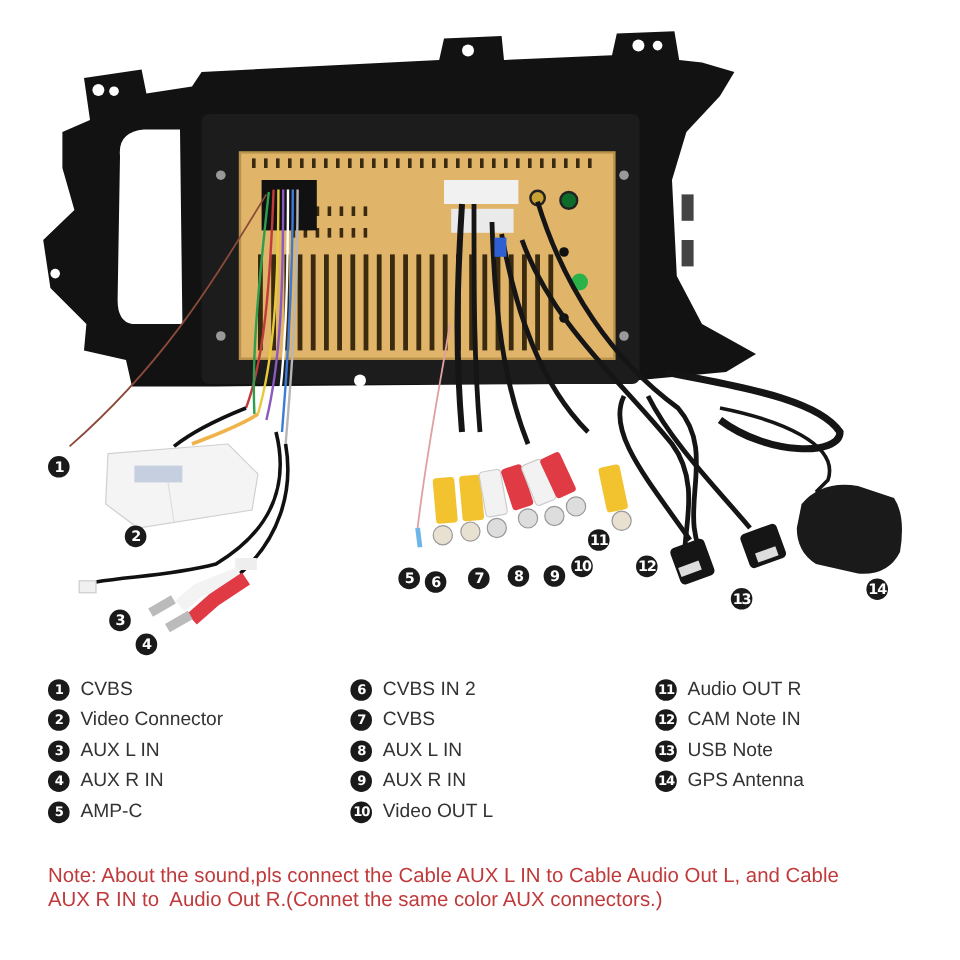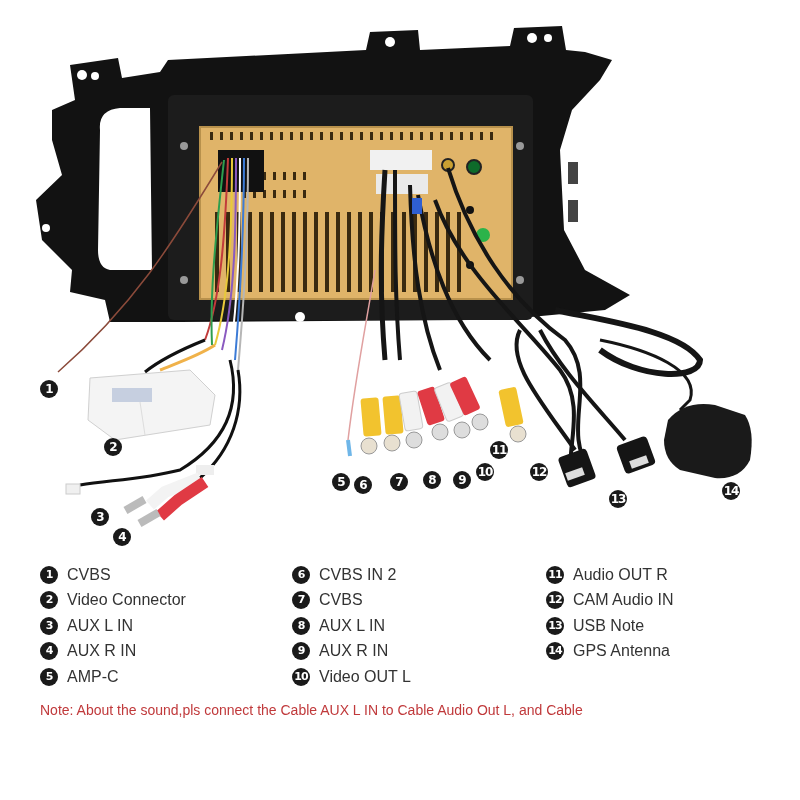--- a/index.html
+++ b/index.html
@@ -2,21 +2,21 @@
 <html><head>
 <meta charset="utf-8">
 <style>
   html,body{margin:0;padding:0;background:#ffffff;}
   body{width:800px;height:800px;position:relative;overflow:hidden;font-family:"Liberation Sans",sans-serif;}
   #diagram{position:absolute;left:0;top:0;width:800px;height:550px;}
   .callout{position:absolute;width:18px;height:18px;border-radius:50%;background:#1a1a1a;color:#fff;font-family:"DejaVu Sans",sans-serif;font-weight:bold;font-size:12px;line-height:18px;text-align:center;letter-spacing:-1px;}
   .legend{position:absolute;top:562px;font-size:16px;color:#333;}
   .legend .row{height:25.5px;display:flex;align-items:center;white-space:nowrap;}
   .legend .num{width:18px;height:18px;border-radius:50%;background:#1a1a1a;color:#fff;font-family:"DejaVu Sans",sans-serif;font-weight:bold;font-size:11px;line-height:18px;text-align:center;margin-right:9px;letter-spacing:-1px;flex:none;}
-  .note{position:absolute;left:40px;top:700px;width:740px;font-size:14px;line-height:20px;color:#c0393b;}
+  .note{position:absolute;left:40px;top:720px;width:740px;font-size:17px;line-height:20px;color:#c0393b;}
 </style>
 </head>
 <body>
 
 <div id="diagram">
   <svg width="800" height="550" viewBox="0 0 800 550">
 
     <g>
       <path d="M70 65 L118 58 L122 78 L160 72 L168 60 L366 50 L370 32 L418 30 L420 50 L510 46 L514 28 L562 26 L566 50 L585 52 L612 60 L600 80 L572 110 L560 150 L564 230 L585 270 L630 295 L605 310 L520 318 L470 320 L180 322 L110 322 L105 300 L70 292 L72 270 L42 240 L36 200 L62 175 L52 140 L52 110 L75 100 Z" fill="#121212"></path>
       <path d="M100 130 Q98 110 120 108 L150 108 L152 270 L110 270 Q98 268 98 250 Z" fill="#ffffff"></path>
@@ -259,27 +259,28 @@
     </div>
 </div>
 
 <div class="legend" style="left:546px;">
   <div class="row">
       <span class="num">11</span>
       <span>Audio OUT R</span>
     </div>
   <div class="row">
       <span class="num">12</span>
-      <span>CAM Audio IN</span>
+      <span>CAM Note IN</span>
     </div>
   <div class="row">
       <span class="num">13</span>
       <span>USB Note</span>
     </div>
   <div class="row">
       <span class="num">14</span>
       <span>GPS Antenna</span>
     </div>
 </div>
 
 <div class="note">
   <div>Note: About the sound,pls connect the Cable AUX L IN to Cable Audio Out L, and Cable</div>
+  <div style="white-space:pre;">AUX R IN to  Audio Out R.(Connet the same color AUX connectors.)</div>
 </div>
 
 </body></html>

